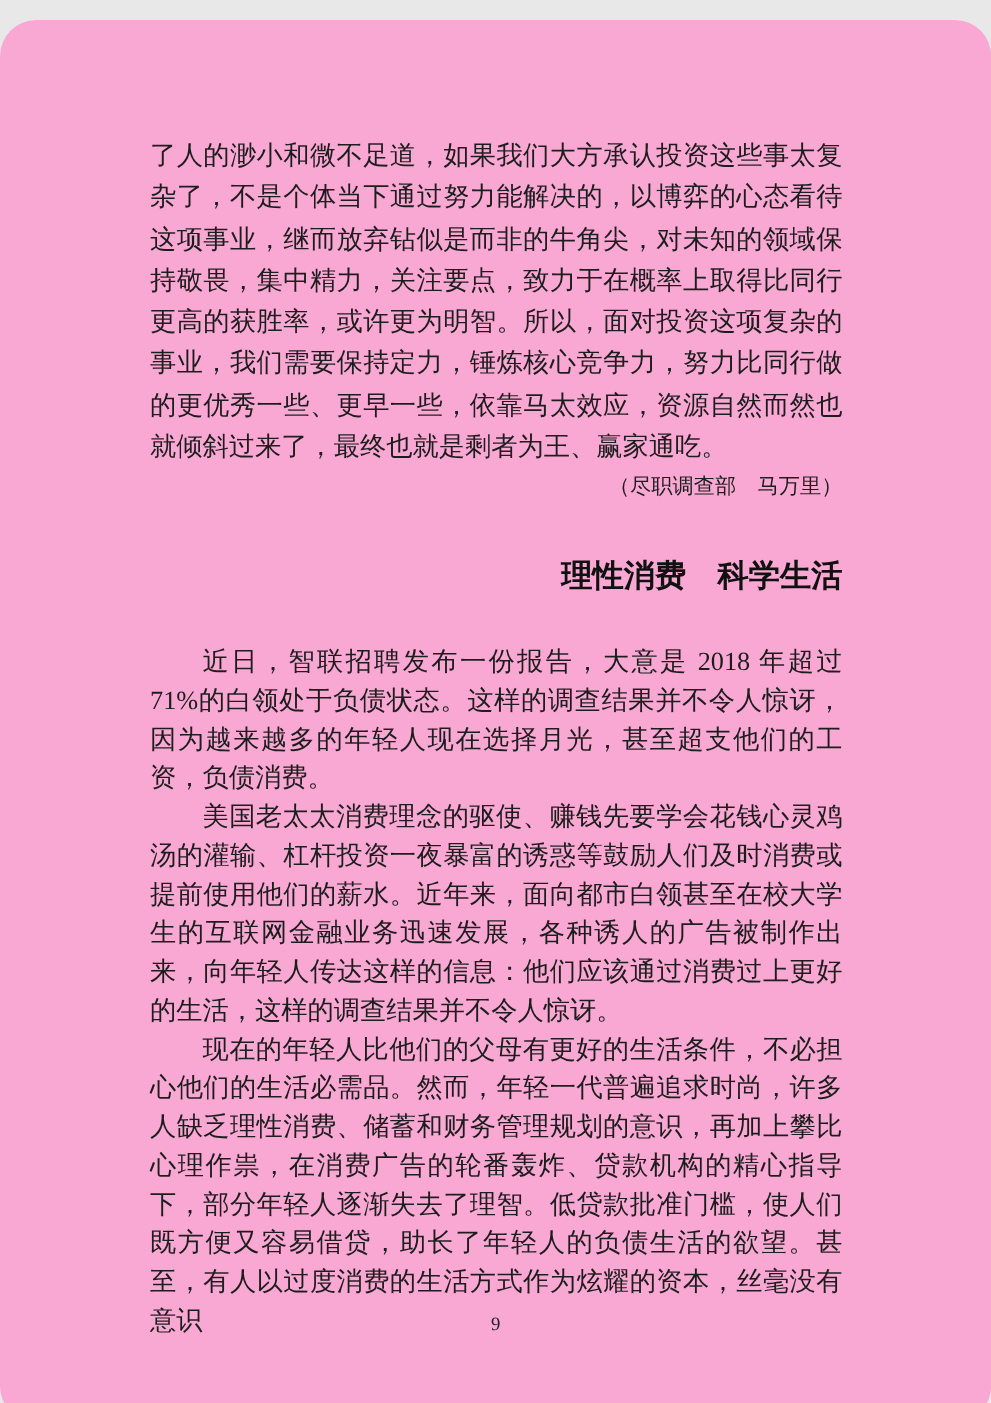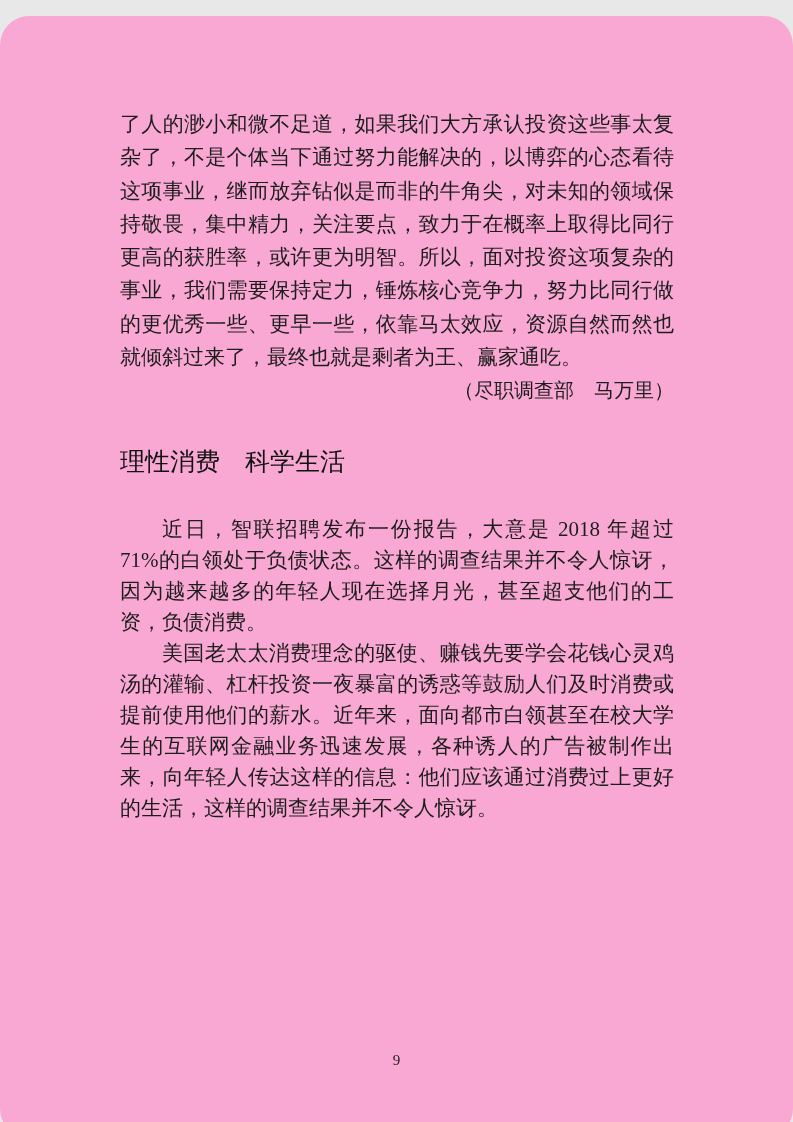--- a/index.html
+++ b/index.html
@@ -27,32 +27,32 @@
   .cont-para {
     margin-top: 92px;
     font-family: "Liberation Serif", serif;
     font-size: 21px;
     line-height: 33.3px;
     text-align: justify;
     text-justify: inter-ideograph;
     color: #1d1d1d;
   }
   .attribution {
-    font-family: Liberation Serif, serif;
-    font-size: 20px;
+    font-family: Liberation Mono, monospace;
+    font-size: 17px;
     line-height: 33.3px;
     text-align: right;
     color: #1d1d1d;
   }
   .article-title {
     font-family: "Liberation Sans", sans-serif;
     font-size: 25px;
-    font-weight: 400;
+    font-weight: 700;
     line-height: 30px;
-    text-align: left;
+    text-align: right;
     margin: 38px 0 38px 0;
     color: #111111;
   }
   .body-para {
     font-family: "Liberation Serif", serif;
     font-size: 21px;
     line-height: 31px;
     text-align: justify;
     text-justify: inter-ideograph;
     text-indent: 2em;
@@ -72,15 +72,16 @@
 </head>
 <body>
 
 <div class="page">
   <div class="content">
     <p class="cont-para">了人的渺小和微不足道，如果我们大方承认投资这些事太复杂了，不是个体当下通过努力能解决的，以博弈的心态看待这项事业，继而放弃钻似是而非的牛角尖，对未知的领域保持敬畏，集中精力，关注要点，致力于在概率上取得比同行更高的获胜率，或许更为明智。所以，面对投资这项复杂的事业，我们需要保持定力，锤炼核心竞争力，努力比同行做的更优秀一些、更早一些，依靠马太效应，资源自然而然也就倾斜过来了，最终也就是剩者为王、赢家通吃。</p>
     <p class="attribution">（尽职调查部　马万里）</p>
     <h1 class="article-title">理性消费　科学生活</h1>
     <p class="body-para">近日，智联招聘发布一份报告，大意是 2018 年超过 71%的白领处于负债状态。这样的调查结果并不令人惊讶，因为越来越多的年轻人现在选择月光，甚至超支他们的工资，负债消费。</p>
     <p class="body-para">美国老太太消费理念的驱使、赚钱先要学会花钱心灵鸡汤的灌输、杠杆投资一夜暴富的诱惑等鼓励人们及时消费或提前使用他们的薪水。近年来，面向都市白领甚至在校大学生的互联网金融业务迅速发展，各种诱人的广告被制作出来，向年轻人传达这样的信息：他们应该通过消费过上更好的生活，这样的调查结果并不令人惊讶。</p>
+    <p class="body-para">现在的年轻人比他们的父母有更好的生活条件，不必担心他们的生活必需品。然而，年轻一代普遍追求时尚，许多人缺乏理性消费、储蓄和财务管理规划的意识，再加上攀比心理作祟，在消费广告的轮番轰炸、贷款机构的精心指导下，部分年轻人逐渐失去了理智。低贷款批准门槛，使人们既方便又容易借贷，助长了年轻人的负债生活的欲望。甚至，有人以过度消费的生活方式作为炫耀的资本，丝毫没有意识</p>
   </div>
   <div class="page-number">9</div>
 </div>
 
 </body></html>

